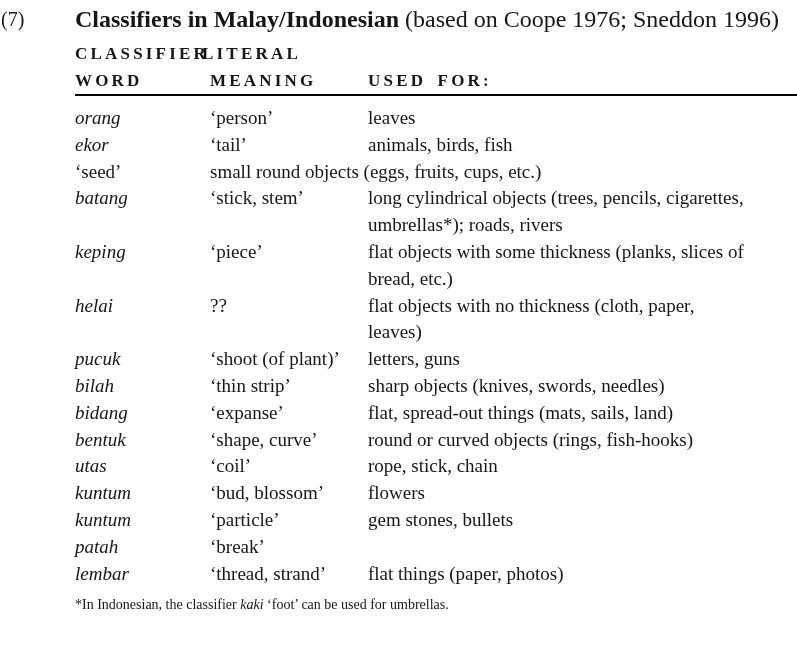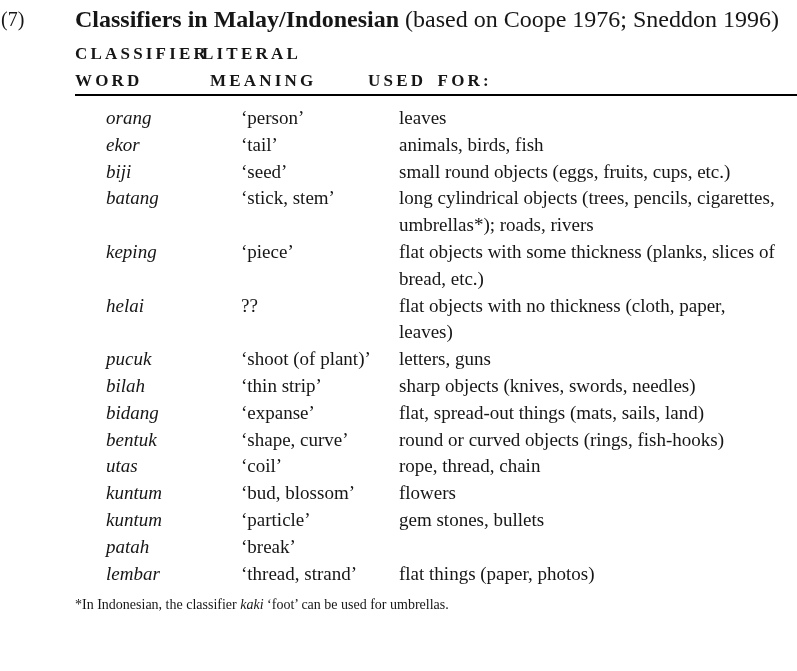--- a/index.html
+++ b/index.html
@@ -26,21 +26,21 @@
     font-weight: bold;
     font-size: 17px;
     letter-spacing: 3.2px;
     word-spacing: 4px;
     line-height: 27px;
   }
   .thead .shift { margin-left: -8px; }
 
   .rule { border-top: 2px solid #000; height: 0; }
 
-  .tbody { margin-top: 9px; font-size: 19px; margin-left: 31px; }
+  .tbody { margin-top: 9px; font-size: 19px; }
   .trow {
     display: grid;
     grid-template-columns: 135px 158px 1fr;
     line-height: 26.8px;
     align-items: start;
   }
   .word { font-style: italic; }
   .usedfor { white-space: pre; }
 
   .footnote { margin: 5px 0 0 0; font-size: 14px; line-height: 26px; }
@@ -74,21 +74,20 @@
   </div>
 
 
   <div class="trow">
     <span class="word">ekor</span>
     <span class="meaning">‘tail’</span>
     <span class="usedfor">animals, birds, fish</span>
   </div>
 
   <div class="trow">
-    <span class="word">biji</span>
     <span class="meaning">‘seed’</span>
     <span class="usedfor">small round objects (eggs, fruits, cups, etc.)</span>
   </div>
 
   <div class="trow">
     <span class="word">batang</span>
     <span class="meaning">‘stick, stem’</span>
     <span class="usedfor">long cylindrical objects (trees, pencils, cigarettes,
 umbrellas*); roads, rivers</span>
   </div>
@@ -127,21 +126,21 @@
 
   <div class="trow">
     <span class="word">bentuk</span>
     <span class="meaning">‘shape, curve’</span>
     <span class="usedfor">round or curved objects (rings, fish-hooks)</span>
   </div>
 
   <div class="trow">
     <span class="word">utas</span>
     <span class="meaning">‘coil’</span>
-    <span class="usedfor">rope, thread, chain</span>
+    <span class="usedfor">rope, stick, chain</span>
   </div>
 
   <div class="trow">
     <span class="word">kuntum</span>
     <span class="meaning">‘bud, blossom’</span>
     <span class="usedfor">flowers</span>
   </div>
 
   <div class="trow">
     <span class="word">kuntum</span>

